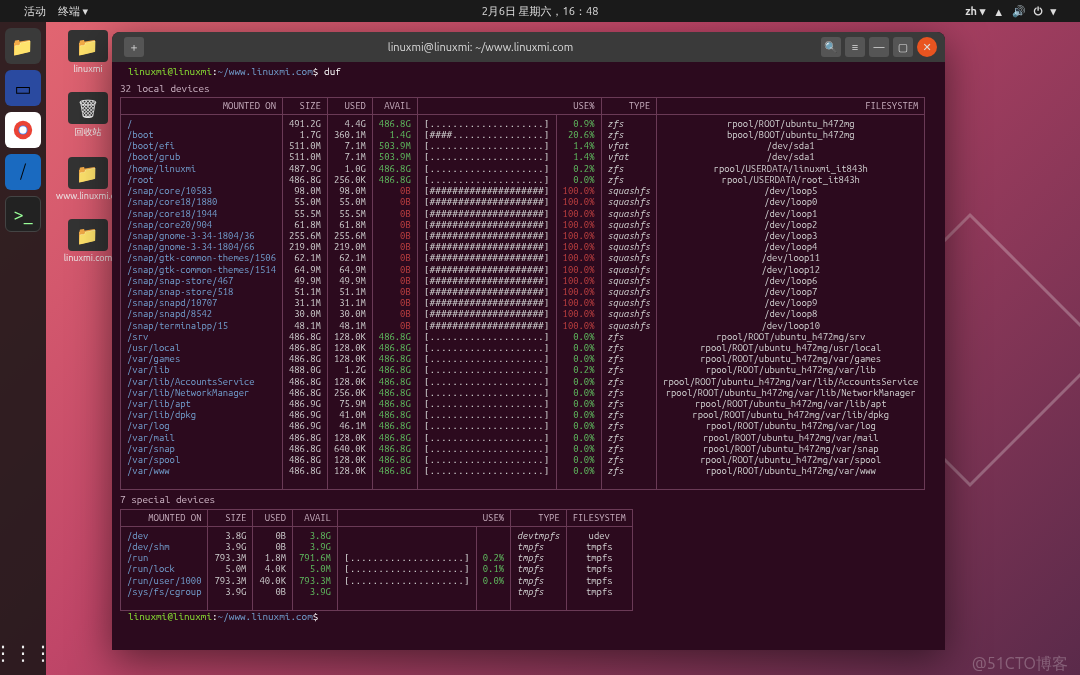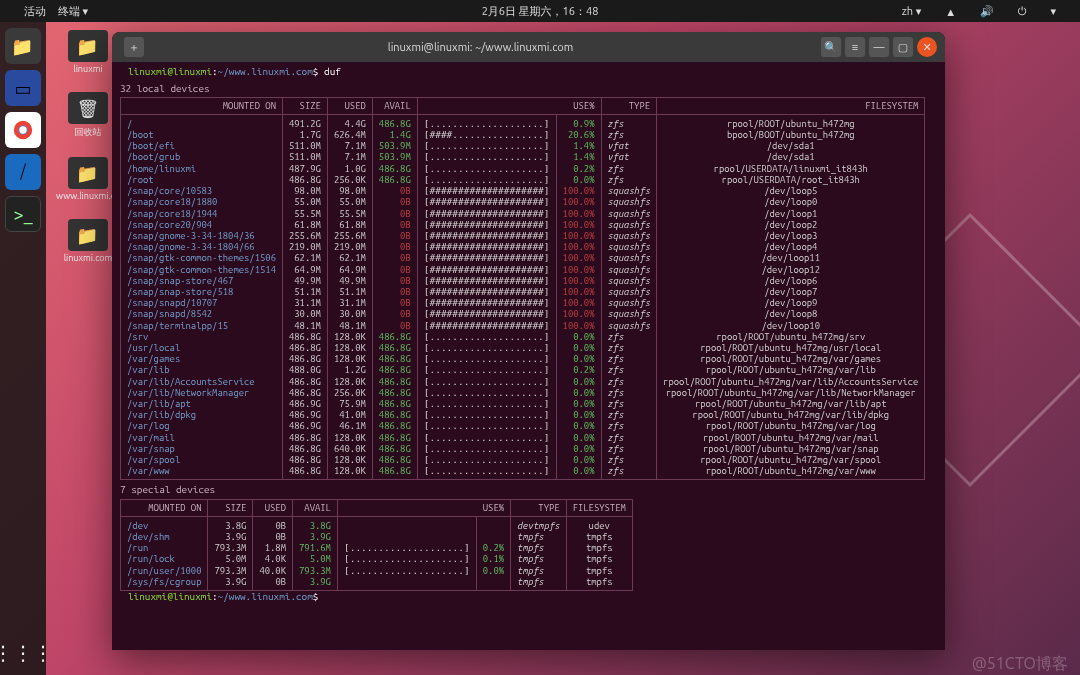--- a/index.html
+++ b/index.html
@@ -1,20 +1,20 @@
 <!DOCTYPE html>
 <html><head>
 <meta charset="utf-8">
 <style>
 * { margin:0; padding:0; box-sizing:border-box; }
 body { width:1080px; height:675px; overflow:hidden; font-family:"Ubuntu",sans-serif; background:linear-gradient(135deg,#e56972 0%,#c04668 40%,#5a2a4a 100%); position:relative; }
 .topbar { height:22px; background:#1a1a1a; color:#ddd; display:flex; align-items:center; font-size:11px; padding:0 24px; position:relative; z-index:100; }
 .topbar .left { display:flex; gap:12px; }
 .topbar .center { position:absolute; left:50%; transform:translateX(-50%); }
-.topbar .right { margin-left:auto; display:flex; gap:24px; align-items:flex-end; }
+.topbar .right { margin-left:auto; display:flex; gap:8px; align-items:flex-end;font-weight:bold; }
 .topbar .item { cursor:default; }
 .dock { position:absolute; left:0; top:22px; width:46px; height:calc(100% - 22px); background:rgba(20,20,20,.85); display:flex; flex-direction:column; align-items:center; padding-top:6px; gap:6px; z-index:50; }
 .dock .app { width:36px; height:36px; border-radius:6px; display:flex; align-items:center; justify-content:center; font-size:18px; }
 .dock .files { background:#3a3a3a; }
 .dock .ss { background:#2a4aa0; }
 .dock .chrome { background:#fff; }
 .dock .code { background:#1a6ac0; }
 .dock .term { background:#222; color:#9f9; border:1px solid #444; }
 .dock .grid { margin-top:auto; margin-bottom:10px; color:#eee; font-size:20px; }
 .desktop-icons { position:absolute; left:56px; top:30px; display:flex; flex-direction:column; gap:18px; z-index:10; }
@@ -28,21 +28,21 @@
 .term-body { flex:1; padding:4px 8px; font-family:"Ubuntu Mono",monospace; font-size:10px; line-height:1.25; color:#c9c; overflow:hidden; }
 .prompt .user { color:#8ae234;margin-left:8px; }
 .prompt .path { color:#729fcf; }
 .prompt .dollar { color:#fff; }
 .prompt .cmd { color:#fff; }
 .sect-title { color:#c9b0c0; margin:4px 0 2px; }
 table.duf { border-collapse:collapse; font-size:9.5px; }
 table.duf th, table.duf td { padding:0 6px; border-left:1px solid #6a3a56; border-right:1px solid #6a3a56; white-space:nowrap; }
 table.duf thead th { color:#c9b0c0; border-top:1px solid #6a3a56; border-bottom:1px solid #6a3a56; font-weight:normal; text-align:right; padding-top:2px; padding-bottom:2px; }
 table.duf tbody tr:first-child td { padding-top:3px; }
-table.duf tbody tr:last-child td { padding-bottom:3px; border-bottom:1px solid #6a3a56; }
+table.duf tbody tr:last-child td { padding-bottom:13px; border-bottom:1px solid #6a3a56; }
 table.duf tbody td { line-height:1.18; }
 .c-mount { color:#729fcf; text-align:left; }
 .c-num { text-align:right; color:#d0d0d0; }
 .c-red { color:#c04040; }
 .c-grn { color:#60c060; }
 .c-usebar { color:#d0d0d0; font-family:monospace; }
 .c-type { color:#d0d0d0; text-align:left;font-style:italic; }
 .c-fs { color:#d0d0d0; text-align:center; }
 th.right { text-align:right; }
 th.center { text-align:center; }
@@ -127,21 +127,21 @@
     <td class="c-num">4.4G</td>
     <td class="c-num c-grn">486.8G</td>
     <td class="c-usebar c-usebar">[....................]</td>
     <td class="c-num c-grn">0.9%</td>
     <td class="c-type">zfs</td>
     <td class="c-fs">rpool/ROOT/ubuntu_h472mg</td>
   </tr>
           <tr>
     <td class="c-mount">/boot</td>
     <td class="c-num">1.7G</td>
-    <td class="c-num">626.4M</td>
+    <td class="c-num">360.1M</td>
     <td class="c-num c-grn">1.4G</td>
     <td class="c-usebar c-usebar">[####................]</td>
     <td class="c-num c-grn">20.6%</td>
     <td class="c-type">zfs</td>
     <td class="c-fs">bpool/BOOT/ubuntu_h472mg</td>
   </tr>
           <tr>
     <td class="c-mount">/boot/efi</td>
     <td class="c-num">511.0M</td>
     <td class="c-num">7.1M</td>

